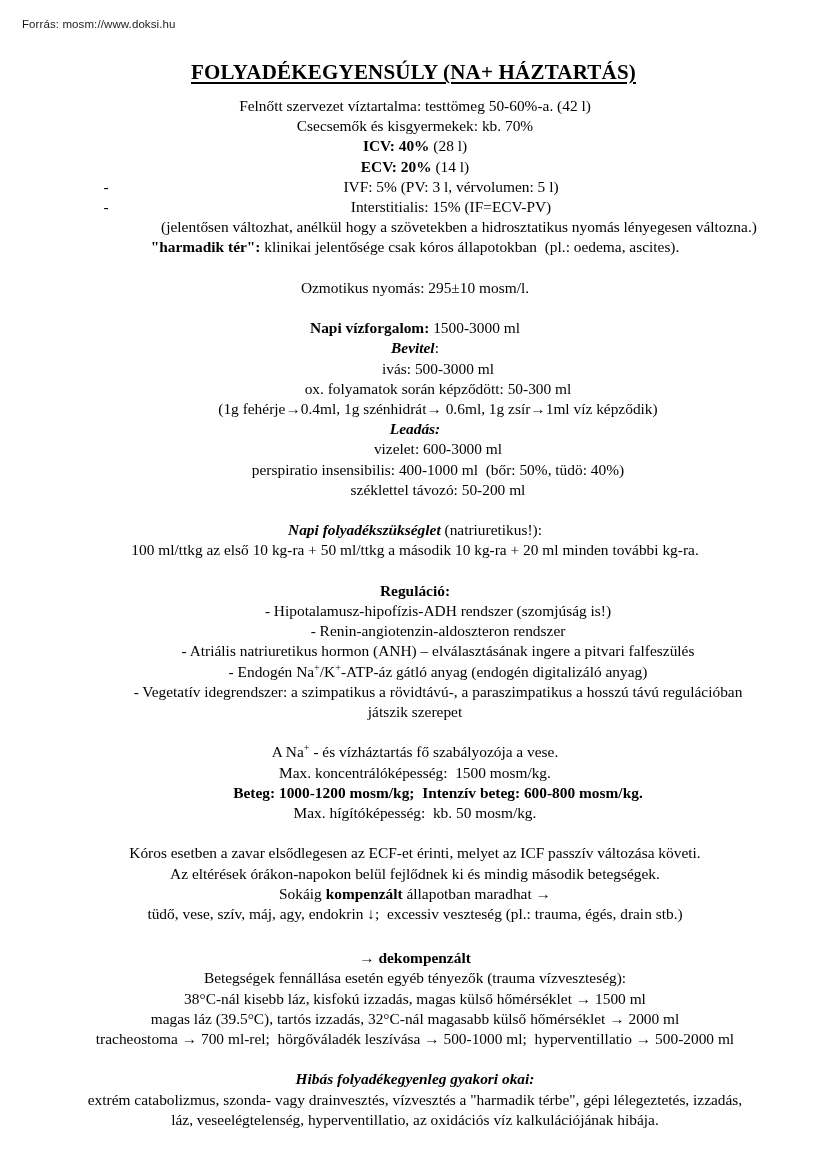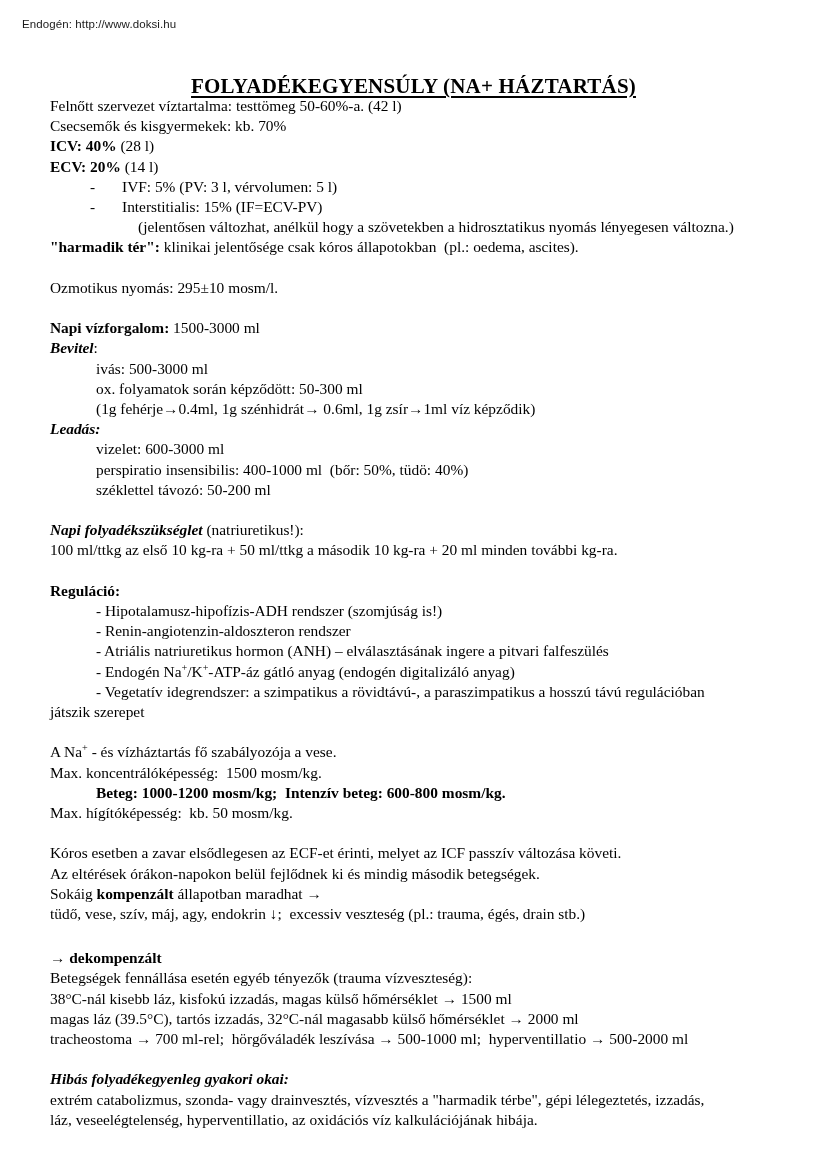--- a/index.html
+++ b/index.html
@@ -28,37 +28,38 @@
     font-family: "Liberation Sans", "DejaVu Sans", sans-serif;
     font-size: 11.5px;
     color: #1b1b1b;
     letter-spacing: 0.1px;
     white-space: nowrap;
   }
   .doc-title {
     position: absolute;
     left: 0;
     right: 0;
-    top: 60px;
+    top: 46px;
     text-align: center;
     font-size: 21px;
     font-weight: bold;
     letter-spacing: 0.2px;
   }
   .doc-title .t {
     text-decoration: underline;
     text-underline-offset: 3px;
   }
   .body-text {
     position: absolute;
     left: 50px;
     top: 96px;
     width: 730px;
     font-size: 15.4px;
     line-height: 20.2px;
+    text-align: center;
   }
   .line {
     white-space: pre-wrap;
   }
   .b { font-weight: bold; margin-top: 24px; }
   .bi { font-weight: bold; font-style: italic; }
   sup {
     font-size: 0.66em;
     vertical-align: super;
     line-height: 0;
@@ -75,21 +76,21 @@
   .indent-dash .dtxt { flex: 1 1 auto; }
   .indent-note { padding-left: 88px; }
   .spacer { height: 20.2px; }
   .hang { padding-left: 46px; font-weight: bold; }
 </style>
 </head>
 <body>
 
 <div class="page">
 
-  <div class="source-header">Endogén: http://www.doksi.hu</div>
+  <div class="source-header">Forrás: mosm://www.doksi.hu</div>
 
   <h1 class="doc-title"><span class="t">FOLYADÉKEGYENSÚLY (NA+ HÁZTARTÁS)</span></h1>
 
   <div class="body-text">
 
     <div class="line">Felnőtt szervezet víztartalma: testtömeg 50-60%-a. (42 l)</div>
     <div class="line">Csecsemők és kisgyermekek: kb. 70%</div>
     <div class="line"><span class="b">ICV: 40%</span><span> (28 l)</span></div>
     <div class="line"><span class="b">ECV: 20%</span><span> (14 l)</span></div>
 

